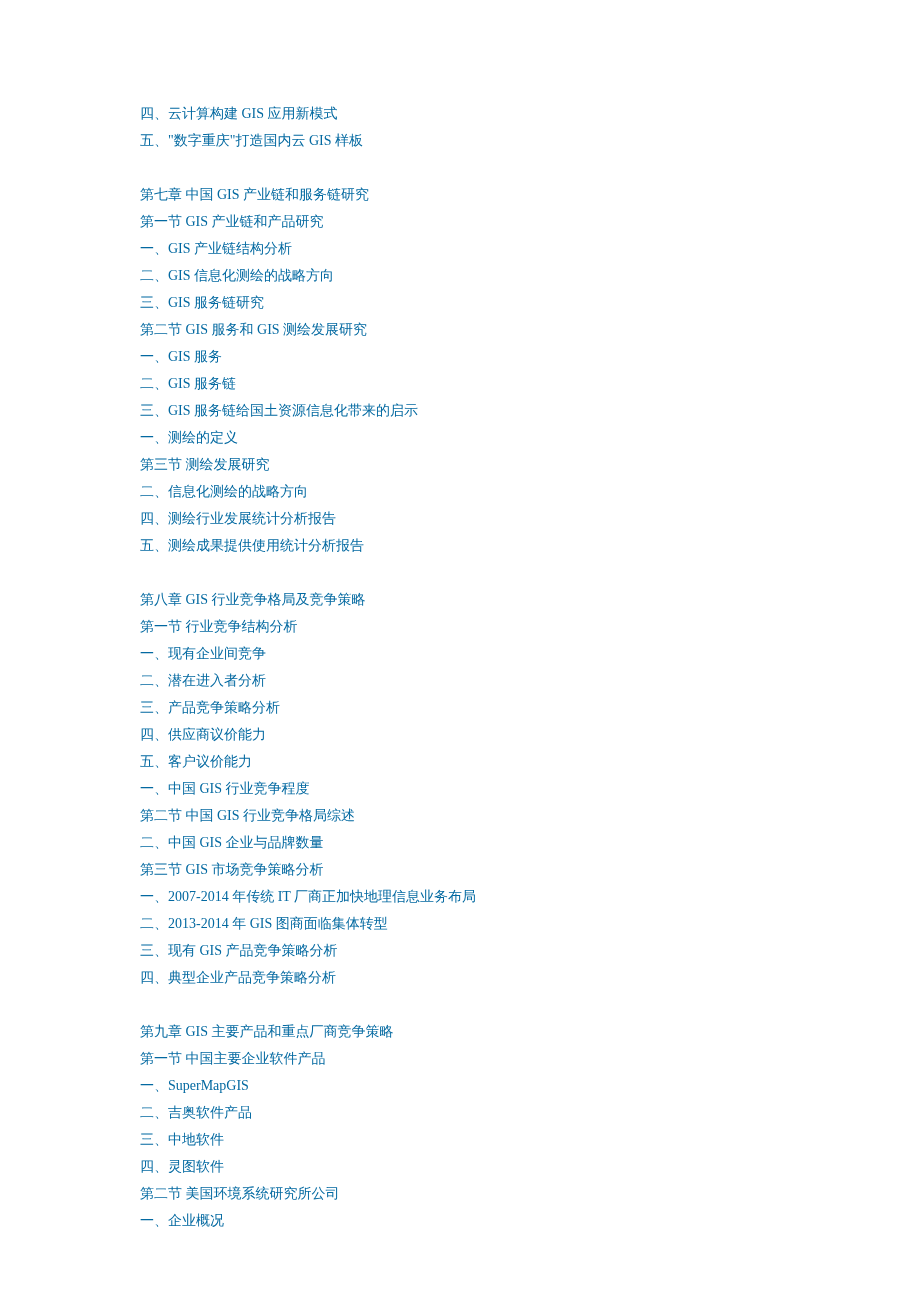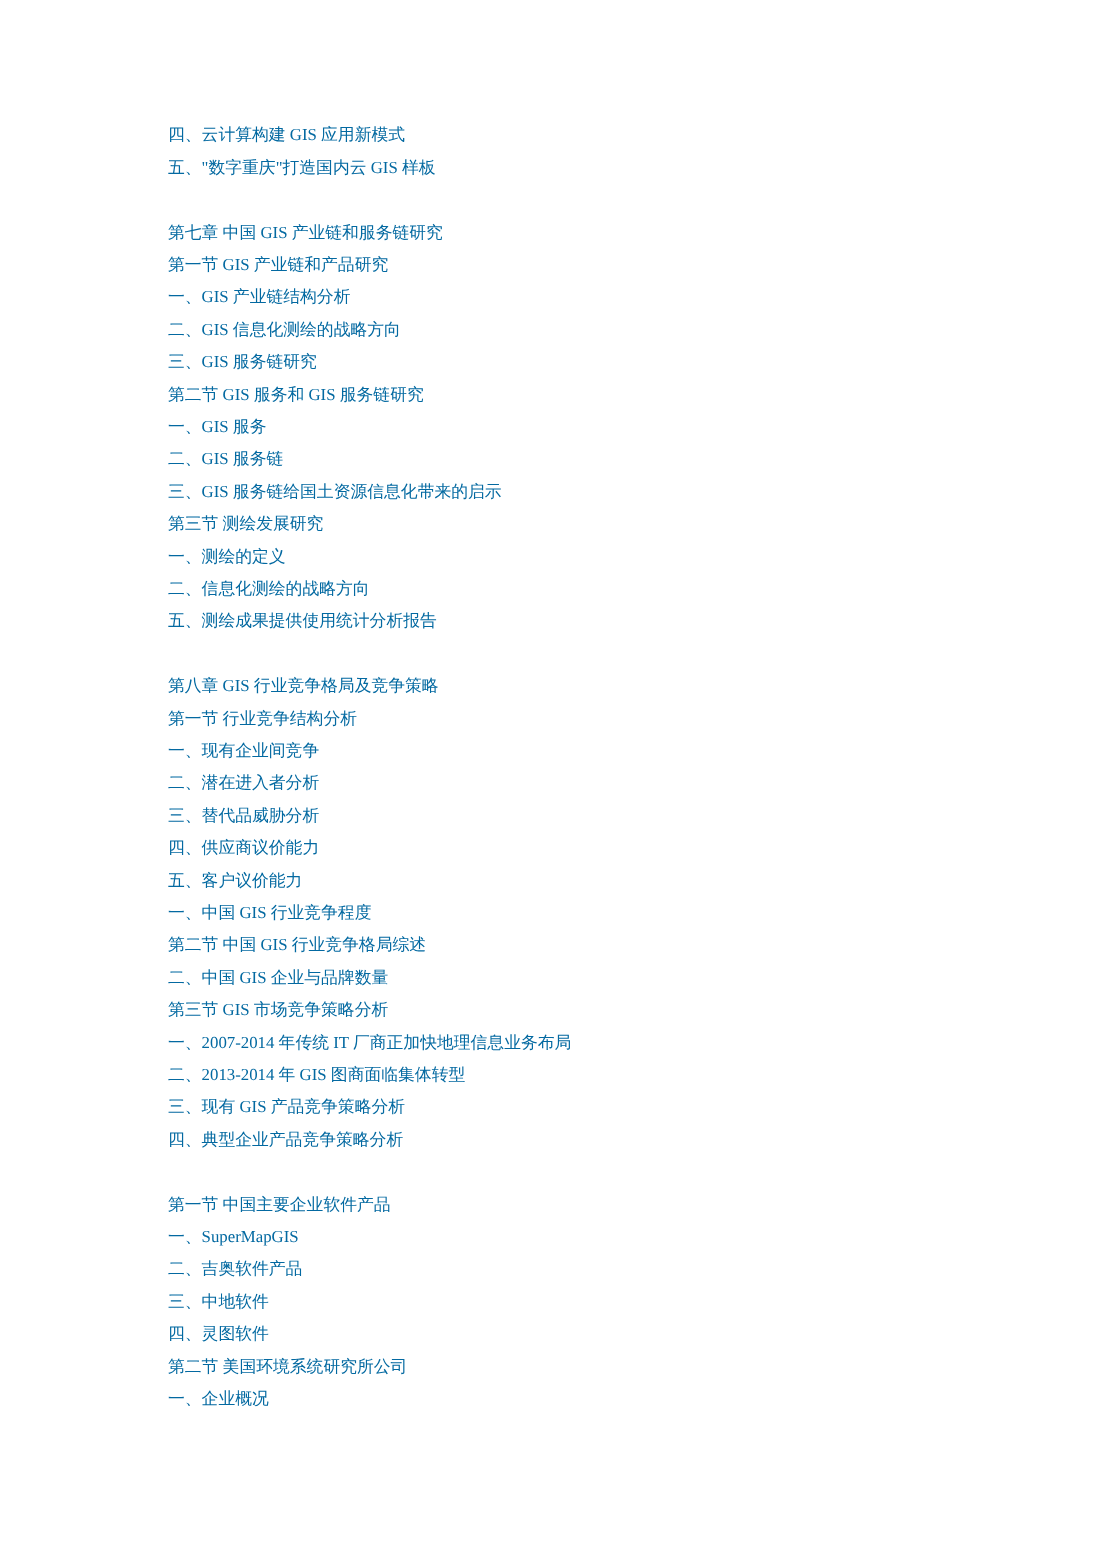--- a/index.html
+++ b/index.html
@@ -28,45 +28,47 @@
 <div class="page">
   <div id="content">
       <div class="line">四、云计算构建 GIS 应用新模式</div>
       <div class="line">五、"数字重庆"打造国内云 GIS 样板</div>
       <div class="section-gap"></div>
       <div class="line">第七章 中国 GIS 产业链和服务链研究</div>
       <div class="line">第一节 GIS 产业链和产品研究</div>
       <div class="line">一、GIS 产业链结构分析</div>
       <div class="line">二、GIS 信息化测绘的战略方向</div>
       <div class="line">三、GIS 服务链研究</div>
-      <div class="line">第二节 GIS 服务和 GIS 服务链研究</div>
+      <div class="line">第二节 GIS 服务和 GIS 测绘发展研究</div>
       <div class="line">一、GIS 服务</div>
       <div class="line">二、GIS 服务链</div>
       <div class="line">三、GIS 服务链给国土资源信息化带来的启示</div>
+      <div class="line">一、测绘的定义</div>
       <div class="line">第三节 测绘发展研究</div>
-      <div class="line">一、测绘的定义</div>
       <div class="line">二、信息化测绘的战略方向</div>
+      <div class="line">四、测绘行业发展统计分析报告</div>
       <div class="line">五、测绘成果提供使用统计分析报告</div>
       <div class="section-gap"></div>
       <div class="line">第八章 GIS 行业竞争格局及竞争策略</div>
       <div class="line">第一节 行业竞争结构分析</div>
       <div class="line">一、现有企业间竞争</div>
       <div class="line">二、潜在进入者分析</div>
-      <div class="line">三、替代品威胁分析</div>
+      <div class="line">三、产品竞争策略分析</div>
       <div class="line">四、供应商议价能力</div>
       <div class="line">五、客户议价能力</div>
       <div class="line">一、中国 GIS 行业竞争程度</div>
       <div class="line">第二节 中国 GIS 行业竞争格局综述</div>
       <div class="line">二、中国 GIS 企业与品牌数量</div>
       <div class="line">第三节 GIS 市场竞争策略分析</div>
       <div class="line">一、2007-2014 年传统 IT 厂商正加快地理信息业务布局</div>
       <div class="line">二、2013-2014 年 GIS 图商面临集体转型</div>
       <div class="line">三、现有 GIS 产品竞争策略分析</div>
       <div class="line">四、典型企业产品竞争策略分析</div>
       <div class="section-gap"></div>
+      <div class="line">第九章 GIS 主要产品和重点厂商竞争策略</div>
       <div class="line">第一节 中国主要企业软件产品</div>
       <div class="line">一、SuperMapGIS</div>
       <div class="line">二、吉奥软件产品</div>
       <div class="line">三、中地软件</div>
       <div class="line">四、灵图软件</div>
       <div class="line">第二节 美国环境系统研究所公司</div>
       <div class="line">一、企业概况</div>
     </div>
 </div>
 

